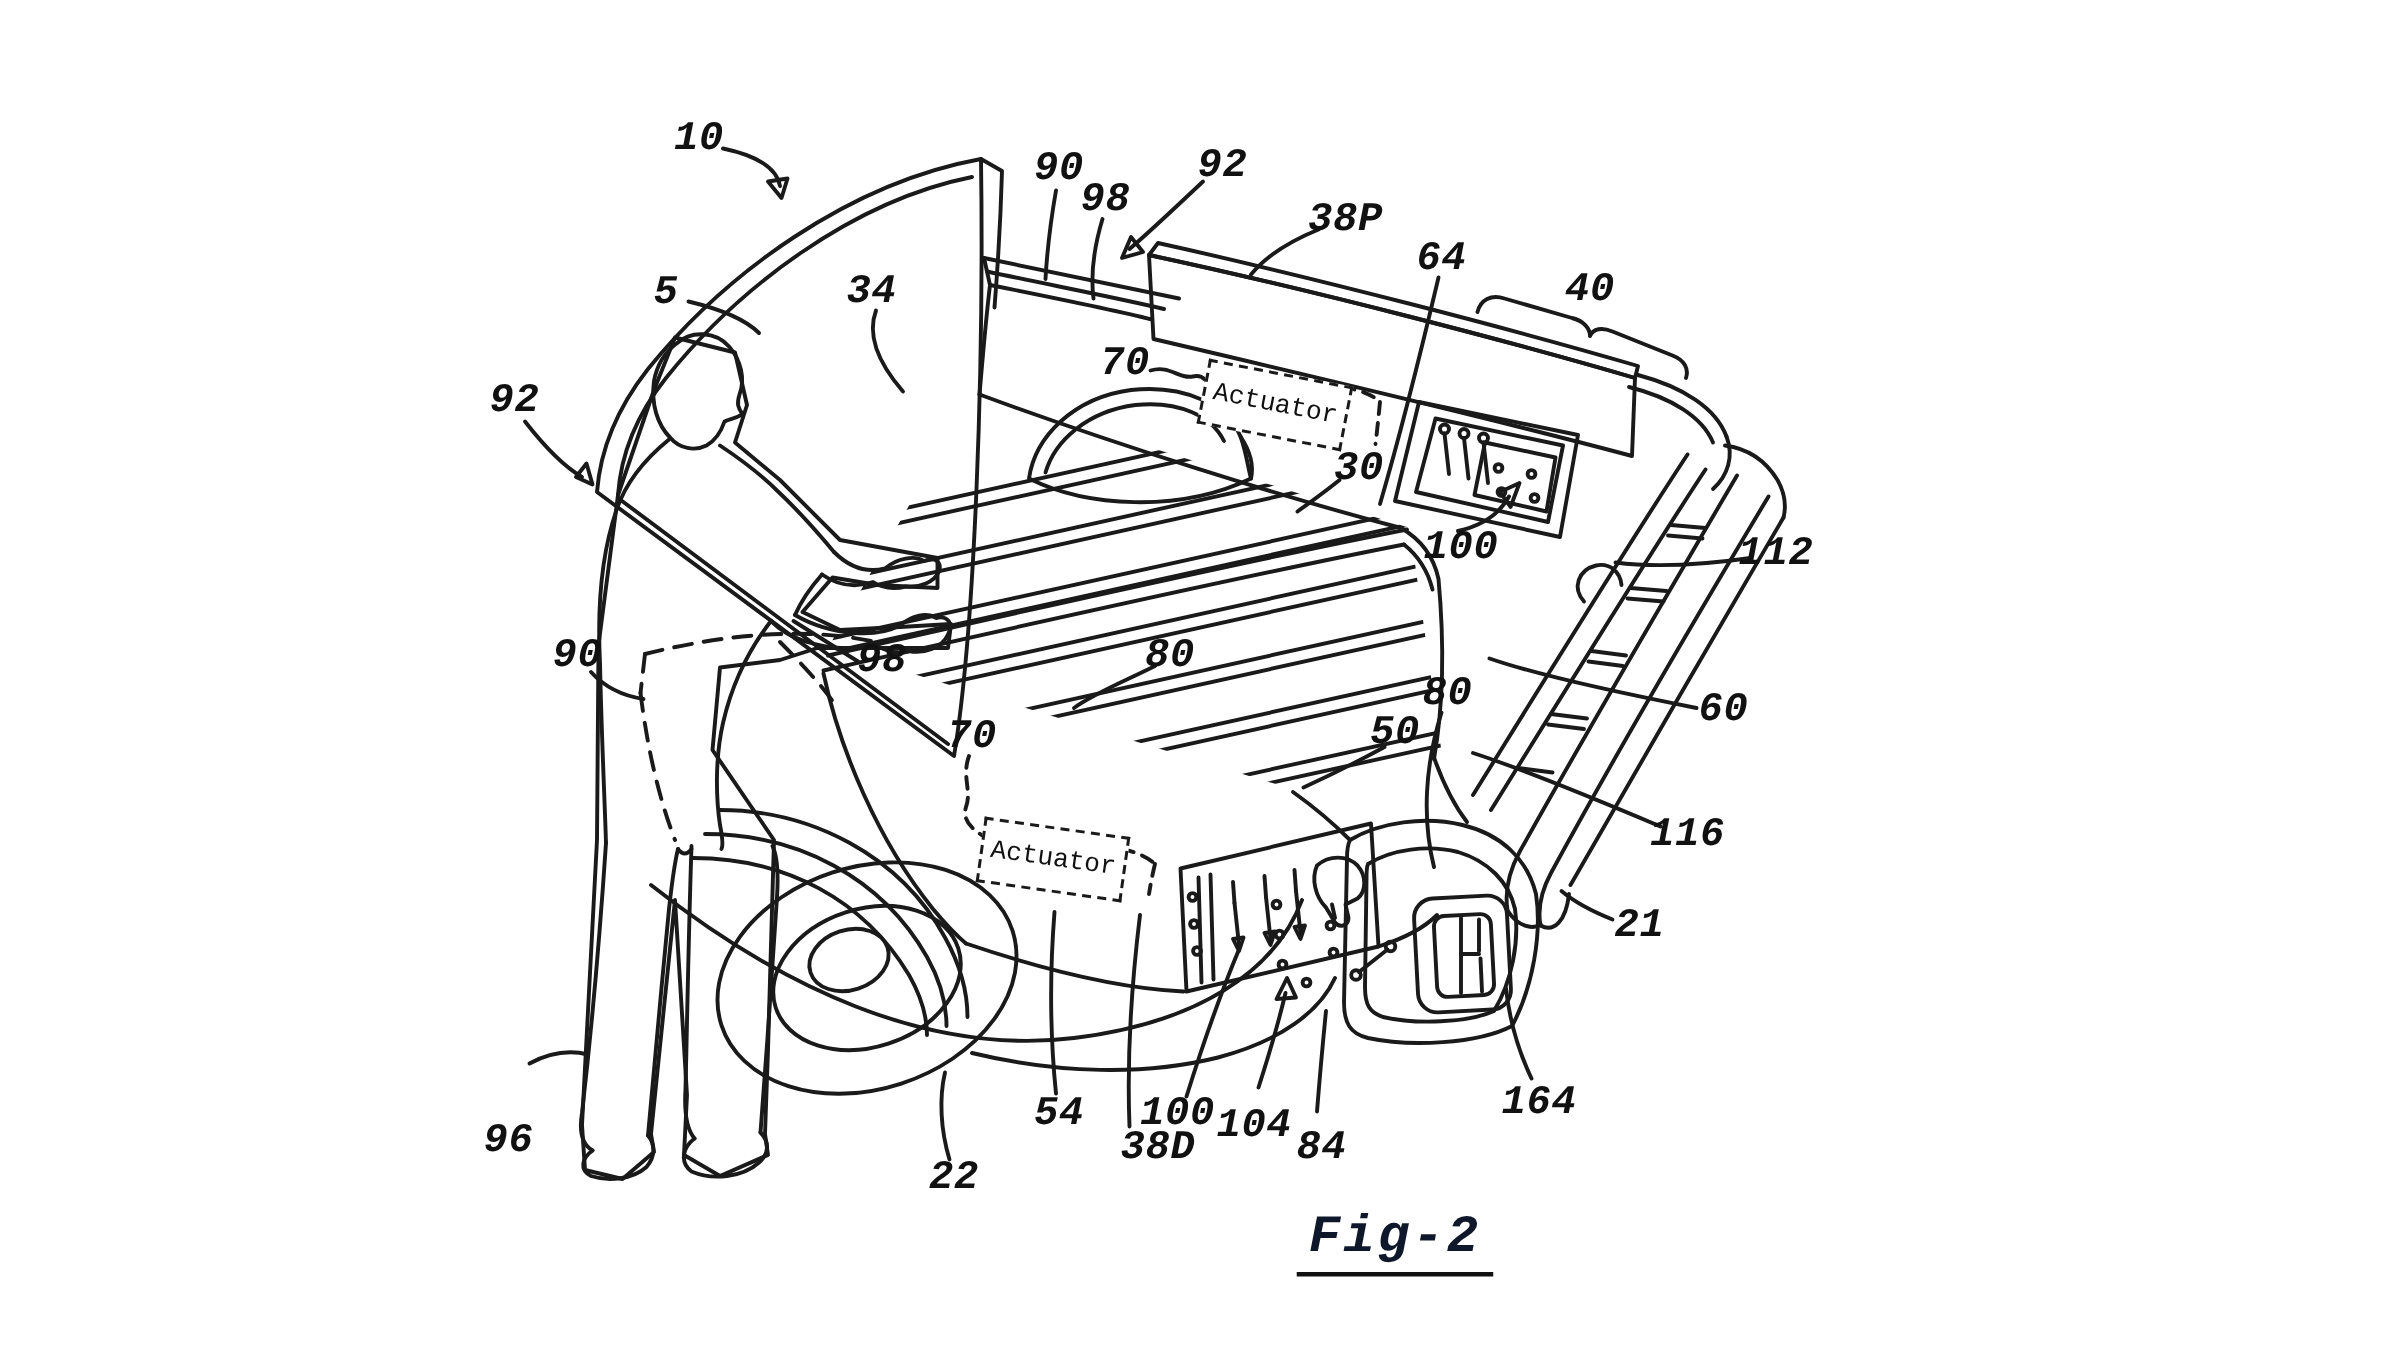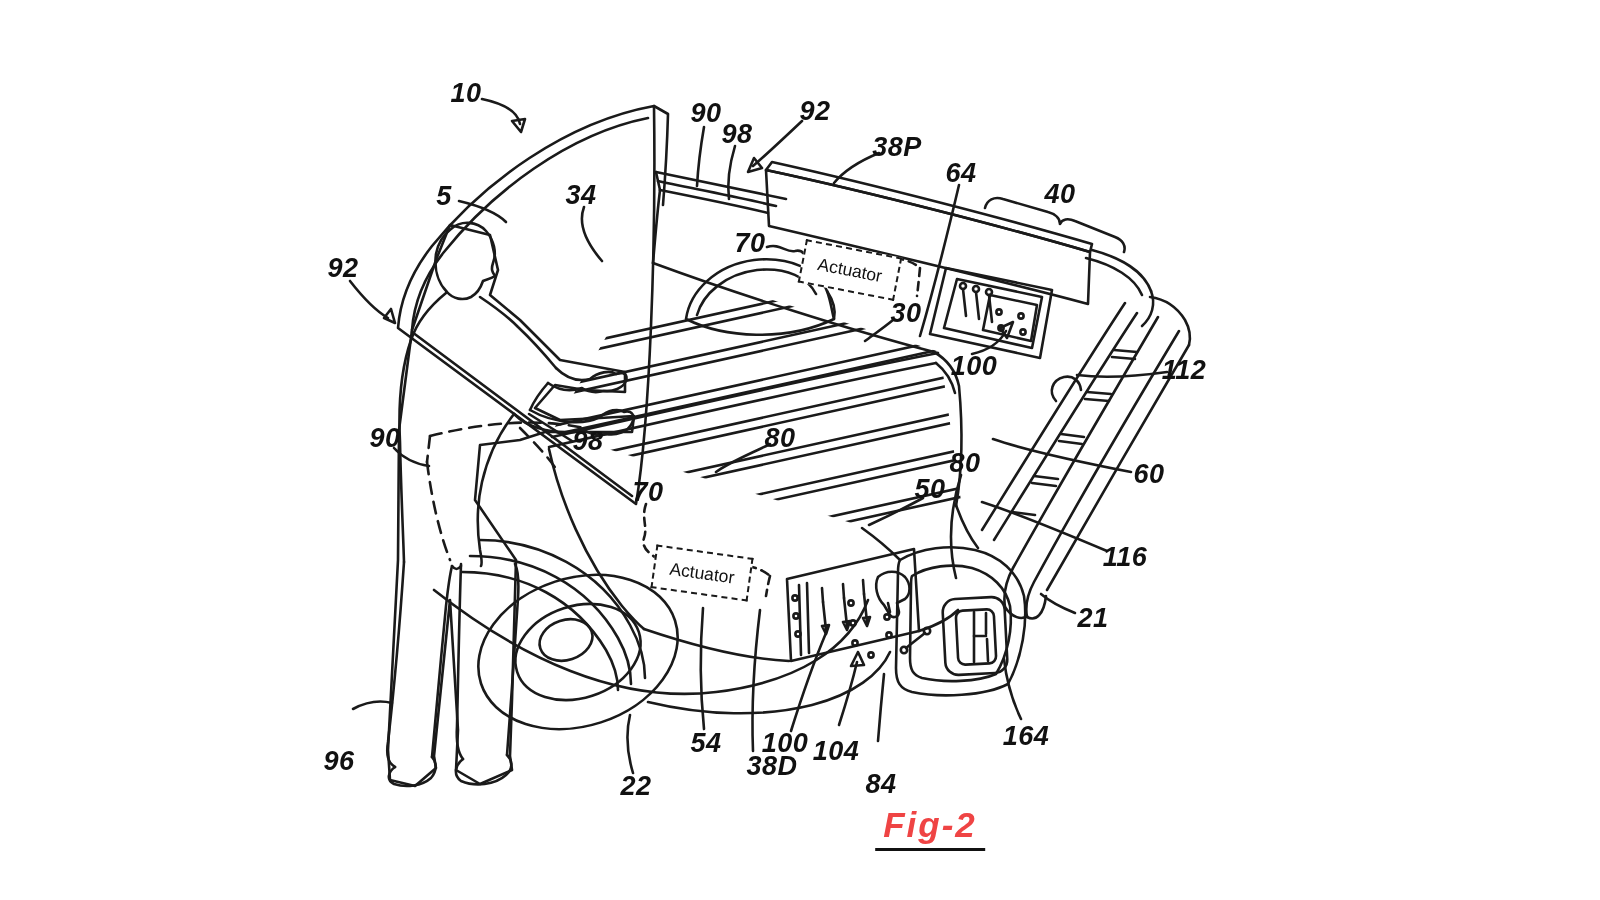--- a/index.html
+++ b/index.html
@@ -1,18 +1,18 @@
 <!DOCTYPE html>
 <html><head>
 <meta charset="utf-8">
 <style>
   html,body { margin:0; padding:0; background:#fff; }
   .stage {
     position:relative; width:1600px; height:900px; background:#ffffff;
-    font-family:Liberation Sans, sans-serif; overflow:hidden;
+    font-family:Liberation Mono, monospace; overflow:hidden;
   }
   .stage svg { position:absolute; left:0; top:0; }
   .stage svg path, .stage svg ellipse, .stage svg circle, .stage svg line, .stage svg rect {
     stroke:#1a1a1a; stroke-width:2.6; fill:none; stroke-linecap:round; stroke-linejoin:round;
   }
   .fill  { fill:#ffffff; }
   .blob  { fill:#ffffff; stroke:none; }
   .thin  { stroke-width:1.9; }
   .thick { stroke-width:5; }
   .dashed{ stroke-dasharray:12 8; }
@@ -24,21 +24,21 @@
     font-style:italic; font-weight:600; font-size:27px; color:#111;
     white-space:nowrap; letter-spacing:0.5px;
   }
   .actuator-box {
     position:absolute; border:2.5px dashed #1a1a1a; background:#fff;
     display:flex; align-items:center; justify-content:center;
     font-size:17.5px; color:#111; font-weight:500;
   }
   .fig-caption {
     position:absolute; left:930px; top:828px; transform:translate(-50%,-50%);
-    font-style:italic; font-weight:bold; font-size:35px; color:#ef4444;
+    font-style:italic; font-weight:bold; font-size:35px; color:#0f172a;
     border-bottom:3.5px solid #111; padding:0 8px 3px; letter-spacing:2px;
   }
 </style>
 </head>
 <body>
 
 <div class="stage">
 
   <svg width="1600" height="900" viewBox="0 0 1600 900">
     <defs>
@@ -309,21 +309,21 @@
       <div class="ref-label" style="left: 1149px; top: 474px;">60</div>
       <div class="ref-label" style="left: 1125px; top: 557px; text-align: center;">116</div>
       <div class="ref-label" style="left: 1093px; top: 618px;">21</div>
       <div class="ref-label" style="left: 1026px; top: 736px;">164</div>
       <div class="ref-label" style="left: 339px; top: 713px; margin-top: 48px;">96</div>
       <div class="ref-label" style="left: 636px; top: 786px; text-align: center;">22</div>
       <div class="ref-label" style="left: 706px; top: 743px;">54</div>
       <div class="ref-label" style="left: 772px; top: 766px;">38D</div>
       <div class="ref-label" style="left: 785px; top: 743px;">100</div>
       <div class="ref-label" style="left: 836px; top: 751px;">104</div>
-      <div class="ref-label" style="left: 881px; top: 784px;">84</div>
+      <div class="ref-label" style="left: 881px; top: 766px;">84</div>
     </div>
 
   <div id="actuator-layer">
       <div class="actuator-box" style="width: 94px; height: 40px; left: 801px; top: 248px; transform: rotate(11deg);">Actuator</div>
       <div class="actuator-box" style="width: 94px; height: 40px; left: 653px; top: 551px; transform: rotate(8deg);">Actuator</div>
     </div>
 
   <div class="fig-caption">Fig-2</div>
 
 </div>

